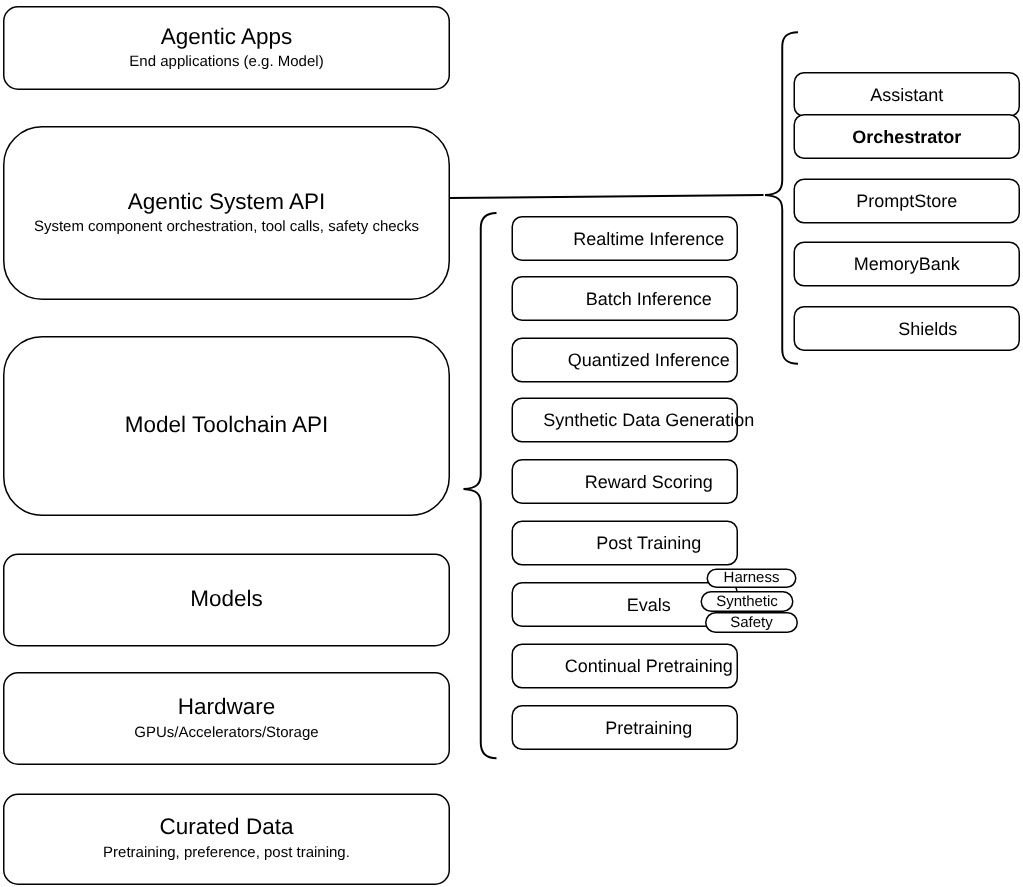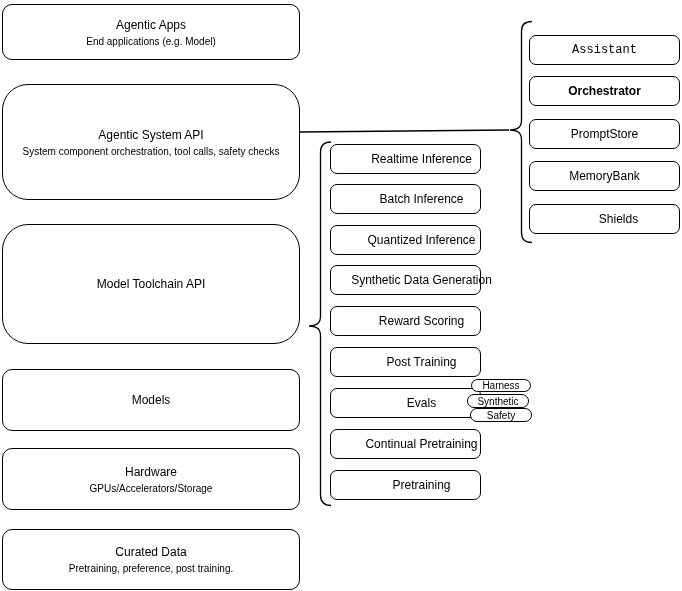--- a/index.html
+++ b/index.html
@@ -25,38 +25,38 @@
     box-sizing: border-box;
     border: 1px solid #000000;
     background: #ffffff;
     display: flex;
     flex-direction: column;
     align-items: center;
     justify-content: center;
     text-align: center;
     z-index: 2;
   }
-  .lbox .title { font-size: 12px; line-height: 16px; white-space: nowrap; }
+  .lbox .title { font-size: 15px; line-height: 16px; white-space: nowrap; }
   .lbox .subtitle { font-size: 10px; line-height: 13px; margin-top: 2px; white-space: nowrap; }
   .mbox, .rbox {
     position: absolute;
     width: 151px;
     height: 30px;
     box-sizing: border-box;
     border: 1px solid #000000;
     border-radius: 7px;
     background: #ffffff;
     display: flex;
     align-items: center;
     justify-content: center;
     font-size: 12px;
     white-space: nowrap;
     z-index: 2;
   }
-  .mbox { left: 330px; padding-left: 32px; }
+  .mbox { left: 341px; padding-left: 32px; }
   .rbox { left: 529px; }
   .pill {
     position: absolute;
     box-sizing: border-box;
     border: 1.5px solid #000000;
     border-radius: 8px;
     background: #ffffff;
     display: flex;
     align-items: center;
     justify-content: center;
@@ -114,19 +114,19 @@
   <div class="mbox" style="top:306px;">Reward Scoring</div>
   <div class="mbox" style="top:347px;">Post Training</div>
   <div class="mbox" style="top:388px;">Evals</div>
   <div class="mbox" style="top:429px;">Continual Pretraining</div>
   <div class="mbox" style="top:470px;">Pretraining</div>
 
   <div class="pill" style="left:471px;top:379px;width:60px;height:13px;">Harness</div>
   <div class="pill" style="left:467px;top:394px;width:62px;height:14px;">Synthetic</div>
   <div class="pill" style="left:470px;top:408px;width:62px;height:14px;">Safety</div>
 
-  <div class="rbox" style="top:35px;font-family:Liberation Mono, monospace;">Assistant</div>
+  <div class="rbox" style="top:48px;">Assistant</div>
   <div class="rbox" style="top:76px;font-weight:bold;">Orchestrator</div>
   <div class="rbox" style="top:119px;">PromptStore</div>
   <div class="rbox" style="top:161px;">MemoryBank</div>
   <div class="rbox" style="top:204px;padding-left:28px;">Shields</div>
 
 </div>
 
 </body></html>

